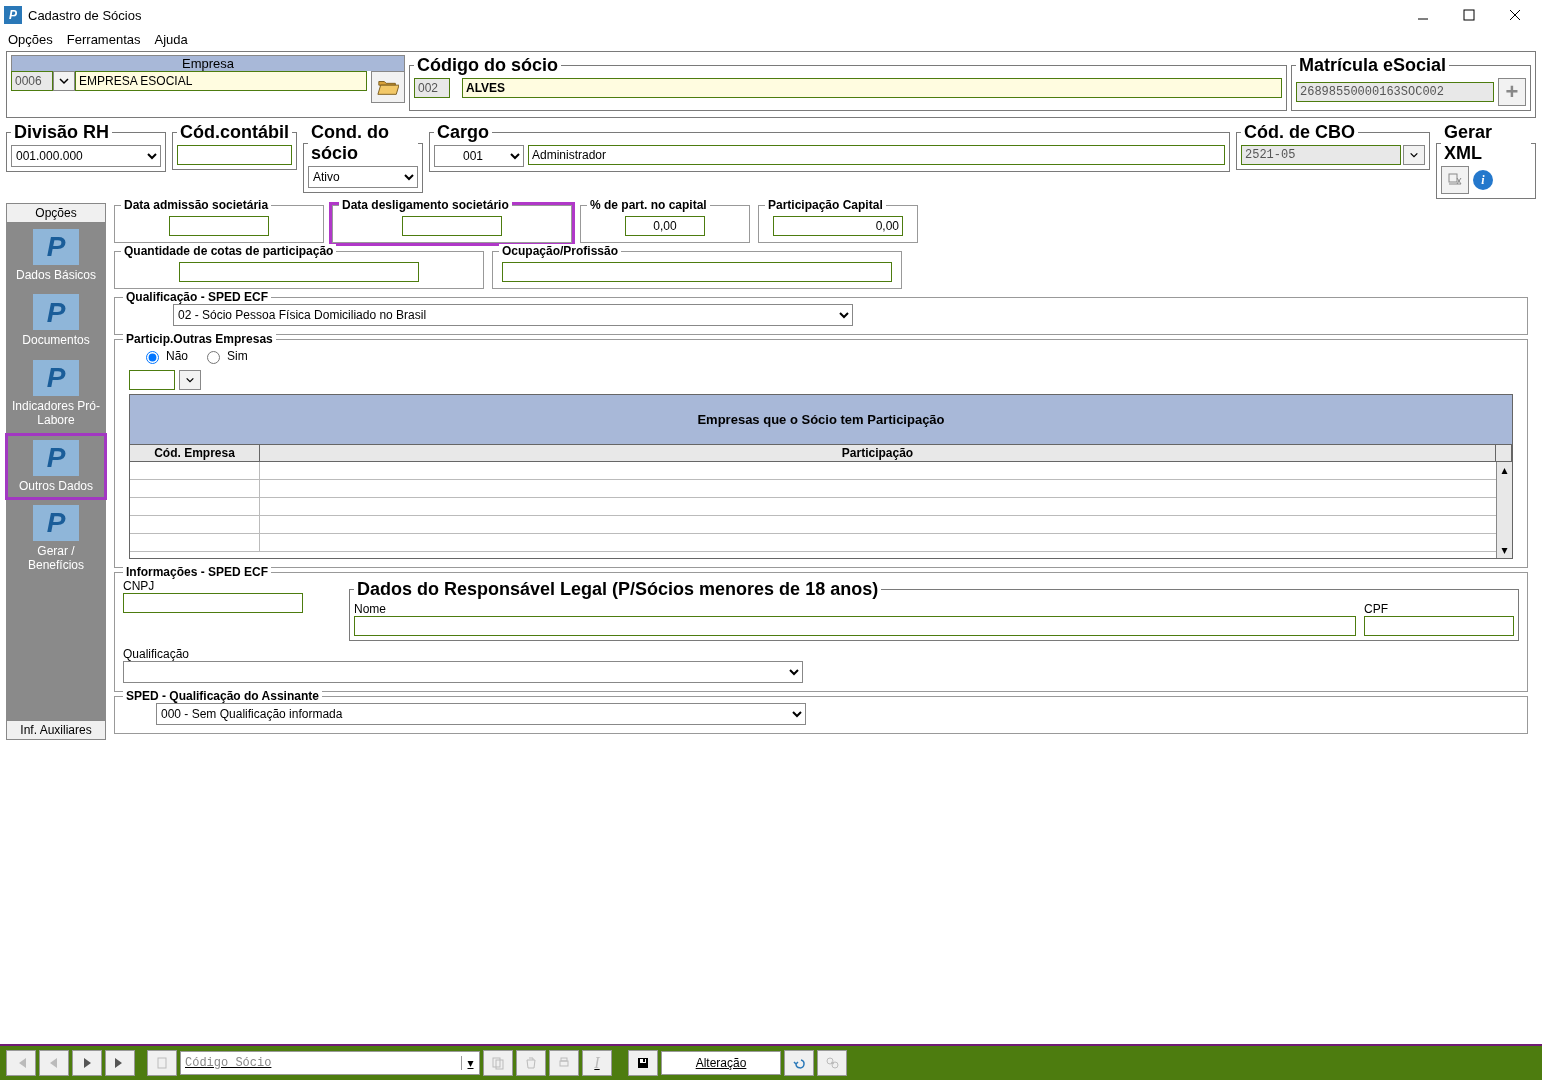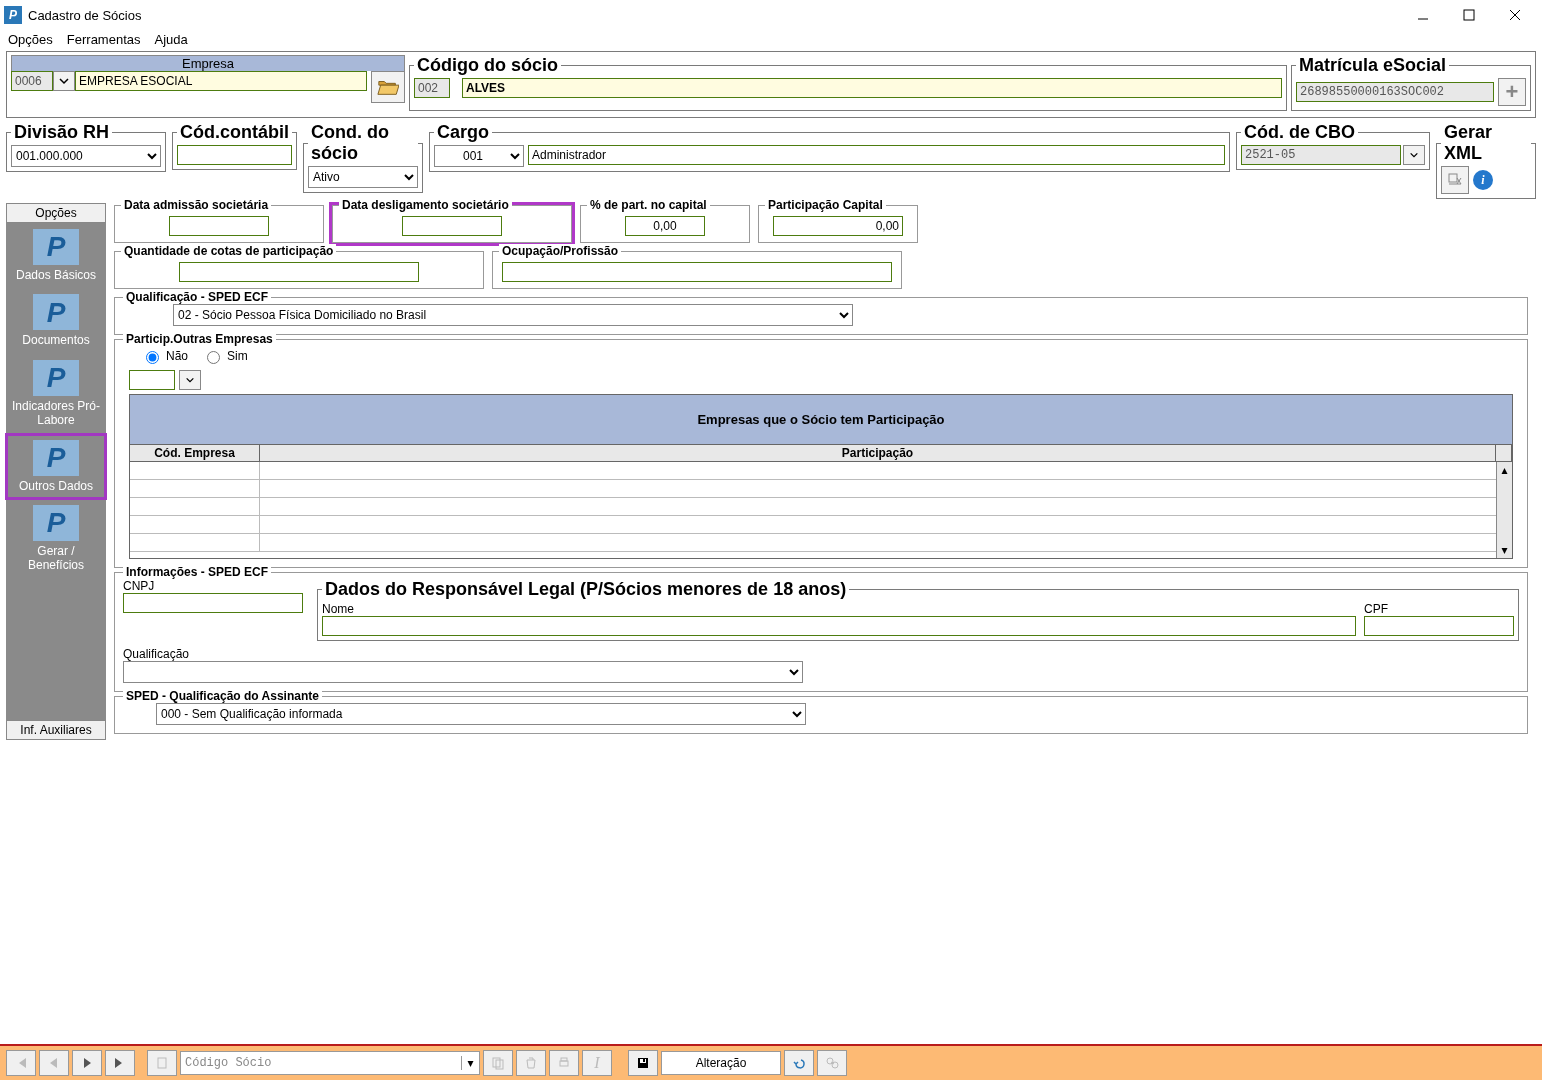--- a/index.html
+++ b/index.html
@@ -143,21 +143,21 @@
   .table-row .td { border-right: 1px solid #bbb; }
   .scroll-fake { position: absolute; right: 0; top:0; bottom:0; width:16px;
     background:#e8e8e8; border-left:1px solid #888;
     display:flex; flex-direction:column; justify-content:space-between; }
   .scroll-fake .arrow { height:16px; display:flex; align-items:center; justify-content:center; }
 
   
   .bottombar {
     position: fixed; bottom: 0; left: 0; right: 0;
     display: flex; align-items: center; gap: 3px;
-    padding: 4px 6px; background: #fdba74; border-top: 2px solid #b91c1c;
+    padding: 4px 6px; background: #4d7c0f; border-top: 2px solid #701a75; text-decoration: underline;
   }
   .tool-btn {
     width: 30px; height: 26px; border: 1px solid #999; background: #f0f0f0;
     display: flex; align-items: center; justify-content: center; cursor: pointer;
   }
   .tool-btn.disabled { color: #bbb; }
   .tool-btn svg { width:14px; height:14px; }
   .status-input {
     flex: 0 0 300px; height: 24px; border: 1px solid #999; background: #fff;
     display:flex; align-items:center; padding: 0 0 0 4px;
@@ -419,21 +419,21 @@
             <div class="scroll-fake">
               <div class="arrow">▴</div>
                 <div class="arrow">▾</div>
             </div>
           </div>
         </div>
       </div>
     </div>
 
     <div class="gbox" data-title="Informações - SPED ECF">
-      <div style="display:flex;gap:4px">
+      <div style="display:flex;gap:36px">
         <div style="width:190px">
           <div>CNPJ</div>
           <input class="input-text" style="width: 180px;" value="">
         </div>
         <fieldset style="flex:1">
           <legend style="font-weight:bold">Dados do Responsável Legal (P/Sócios menores de 18 anos)</legend>
           <div style="display:flex;gap:8px">
             <div style="flex:1">
               <div>Nome</div>
               <input class="input-text" style="width: 100%;" value="">

